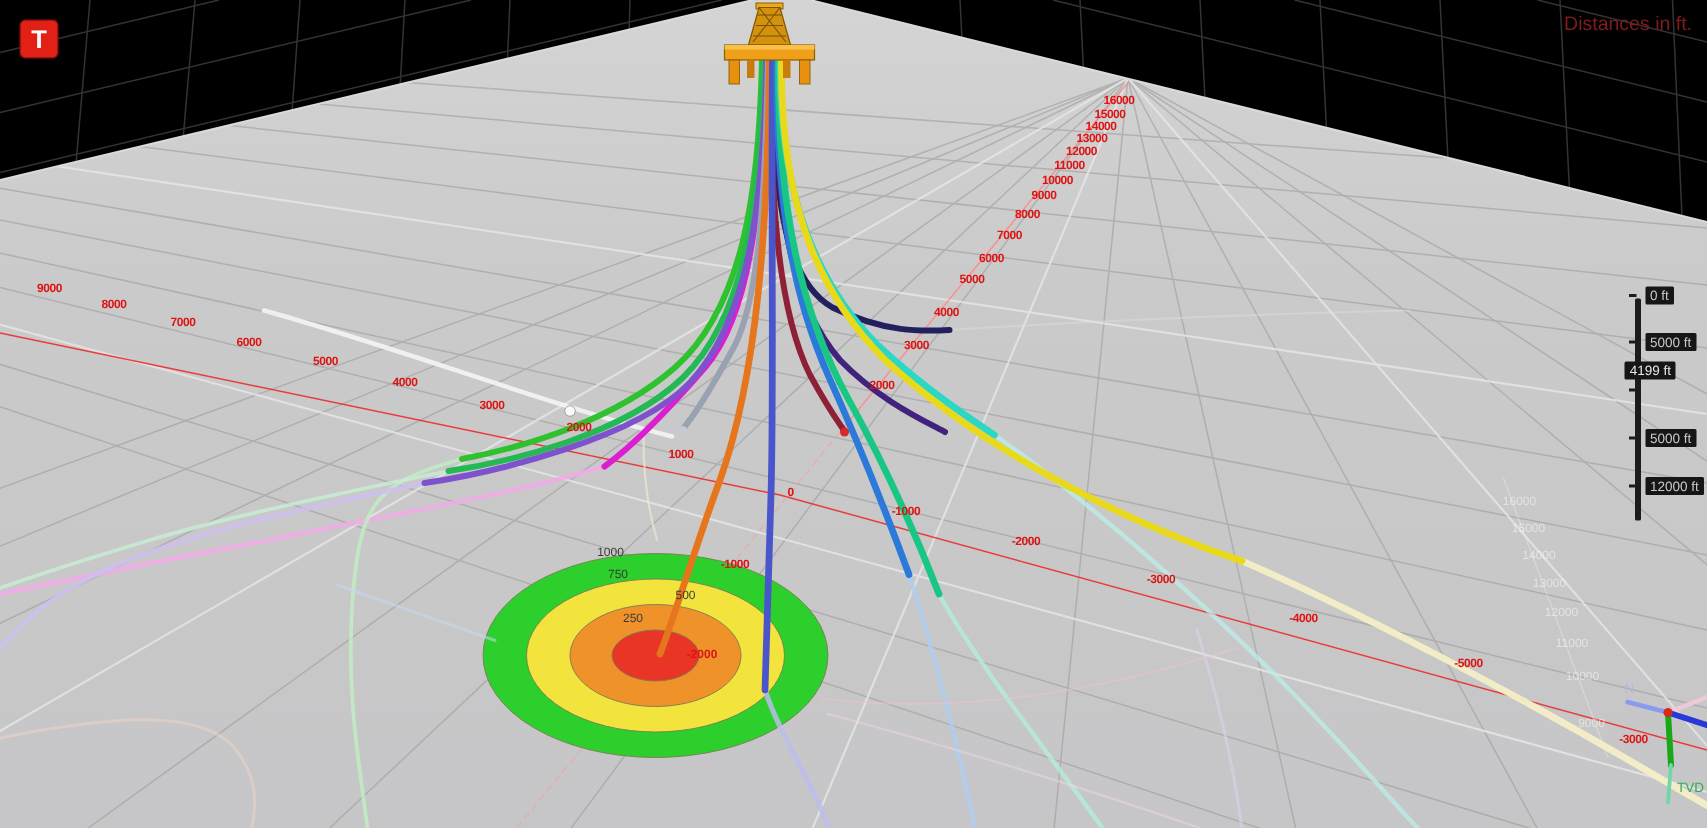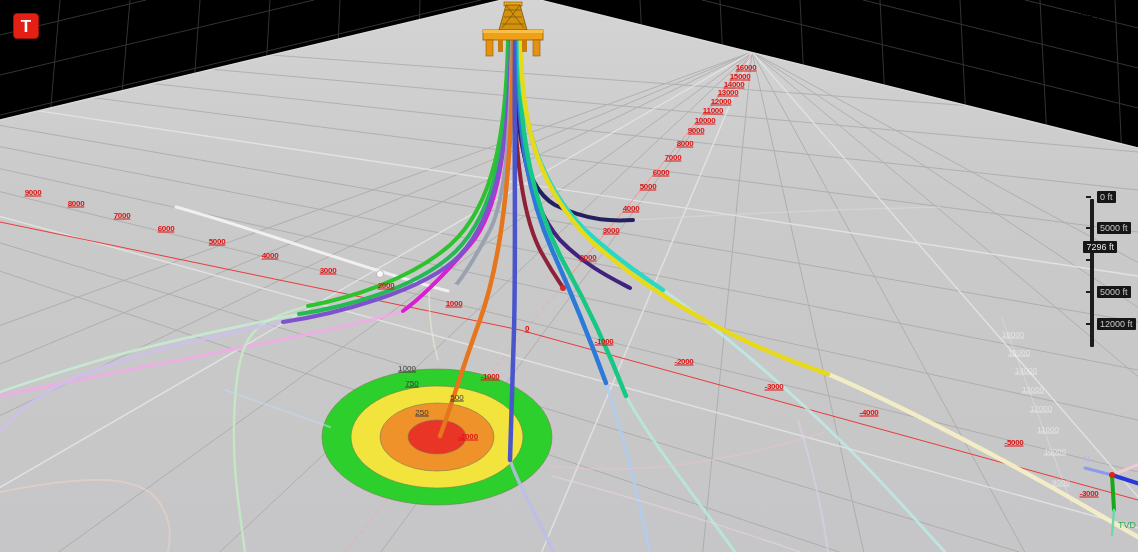--- a/index.html
+++ b/index.html
@@ -4,28 +4,28 @@
 <style>
   html,body{margin:0;padding:0;background:#000;}
   #viewport{
     position:relative;width:1138px;height:552px;overflow:hidden;
     background:#c9c9c9;font-family:"Liberation Sans",sans-serif;
     cursor:default;
   }
   #scene-svg{position:absolute;left:0;top:0;}
   .tick{
     position:absolute;transform:translate(-50%,-50%);
-    white-space:nowrap;pointer-events:none;text-decoration:underline;
+    white-space:nowrap;pointer-events:none;
   }
   .axis-tick{font-size:8px;font-weight:bold;color:#dd1414;letter-spacing:-0.3px;}
   .faint-tick{font-size:8px;color:#ffffff;opacity:0.5;}
   .ring-tick{font-size:8px;color:#3a3a3a;}
   .center-tick{font-size:8px;font-weight:bold;color:#dd1414;}
   #units-label{
-    position:absolute;top:8px;right:10px;font-size:13px;color:#000000;
+    position:absolute;top:8px;right:10px;font-size:13px;color:#7f1d1d;
   }
   #app-icon{
     position:absolute;left:13px;top:13px;width:26px;height:26px;
     background:#e22015;border:1px solid #9e120a;border-radius:4px;
     color:#ffffff;font-weight:bold;font-size:17px;line-height:25px;
     text-align:center;box-sizing:border-box;
   }
   
   #depth-ruler{position:absolute;left:0;top:0;width:1138px;height:552px;pointer-events:none;padding-left:30px;}
   #depth-bar{
@@ -234,21 +234,21 @@
       <span class="tick axis-tick" style="left: 217px; top: 241px;">5000</span>
       <span class="tick axis-tick" style="left: 270px; top: 255px;">4000</span>
       <span class="tick axis-tick" style="left: 328px; top: 270px;">3000</span>
       <span class="tick axis-tick" style="left: 386px; top: 285px;">2000</span>
       <span class="tick axis-tick" style="left: 454px; top: 303px;">1000</span>
       <span class="tick axis-tick" style="left: 527px; top: 328px;">0</span>
       <span class="tick axis-tick" style="left: 604px; top: 341px;">-1000</span>
       <span class="tick axis-tick" style="left: 684px; top: 361px;">-2000</span>
       <span class="tick axis-tick" style="left: 774px; top: 386px;">-3000</span>
       <span class="tick axis-tick" style="left: 869px; top: 412px;">-4000</span>
-      <span class="tick axis-tick" style="left: 1014px; top: 442px;">-5000</span>
+      <span class="tick axis-tick" style="left: 979px; top: 442px;">-5000</span>
       <span class="tick axis-tick" style="left: 1089px; top: 493px;">-3000</span>
       <span class="tick axis-tick" style="left: 746px; top: 67px;">16000</span>
       <span class="tick axis-tick" style="left: 740px; top: 76px;">15000</span>
       <span class="tick axis-tick" style="left: 734px; top: 84px;">14000</span>
       <span class="tick axis-tick" style="left: 728px; top: 92px;">13000</span>
       <span class="tick axis-tick" style="left: 721px; top: 101px;">12000</span>
       <span class="tick axis-tick" style="left: 713px; top: 110px;">11000</span>
       <span class="tick axis-tick" style="left: 705px; top: 120px;">10000</span>
       <span class="tick axis-tick" style="left: 696px; top: 130px;">9000</span>
       <span class="tick axis-tick" style="left: 685px; top: 143px;">8000</span>
@@ -286,16 +286,16 @@
         <div class="depth-tickmark" style="top: 228px;"></div>
         <div class="depth-badge" style="top: 228px;">5000 ft</div>
         <div class="depth-tickmark" style="top: 260px;"></div>
         <div class="depth-badge" style="top: 260px; margin-left: 41px;">6000 ft</div>
         <div class="depth-tickmark" style="top: 292px;"></div>
         <div class="depth-badge" style="top: 292px;">5000 ft</div>
         <div class="depth-tickmark" style="top: 324px;"></div>
         <div class="depth-badge" style="top: 324px;">12000 ft</div>
       </div>
     <div id="depth-marker-arrow" style="left: 1086px; top: 247px;"></div>
-    <div id="depth-marker" style="right: 51px; top: 247px;">7296 ft</div>
+    <div id="depth-marker" style="right: 51px; top: 247px;">4199 ft</div>
   </div>
 
 </div>
 
 </body></html>

